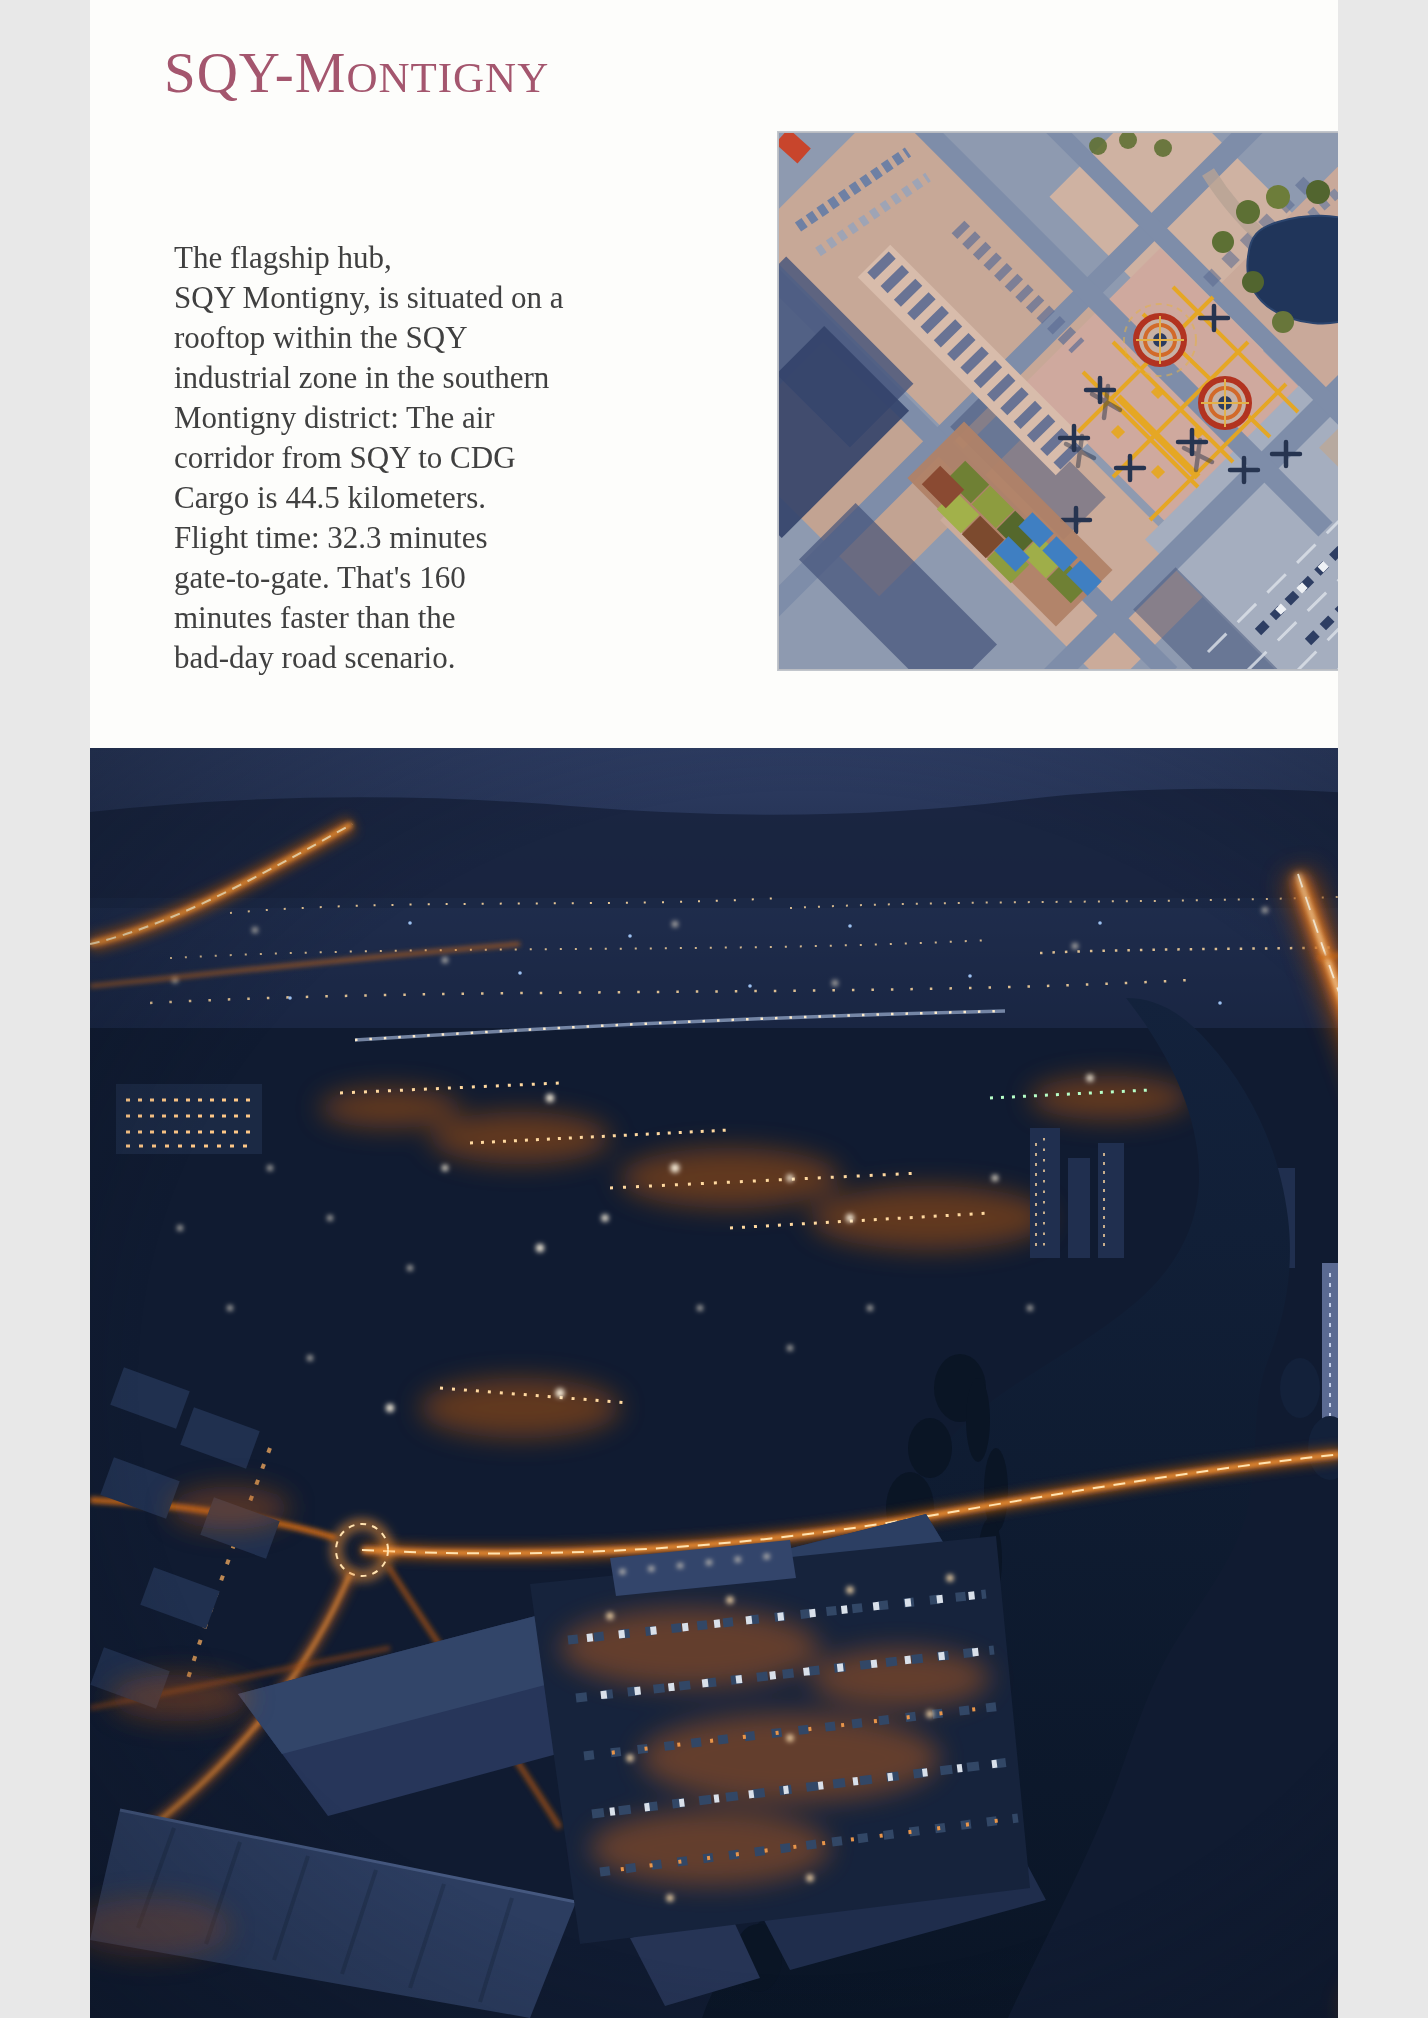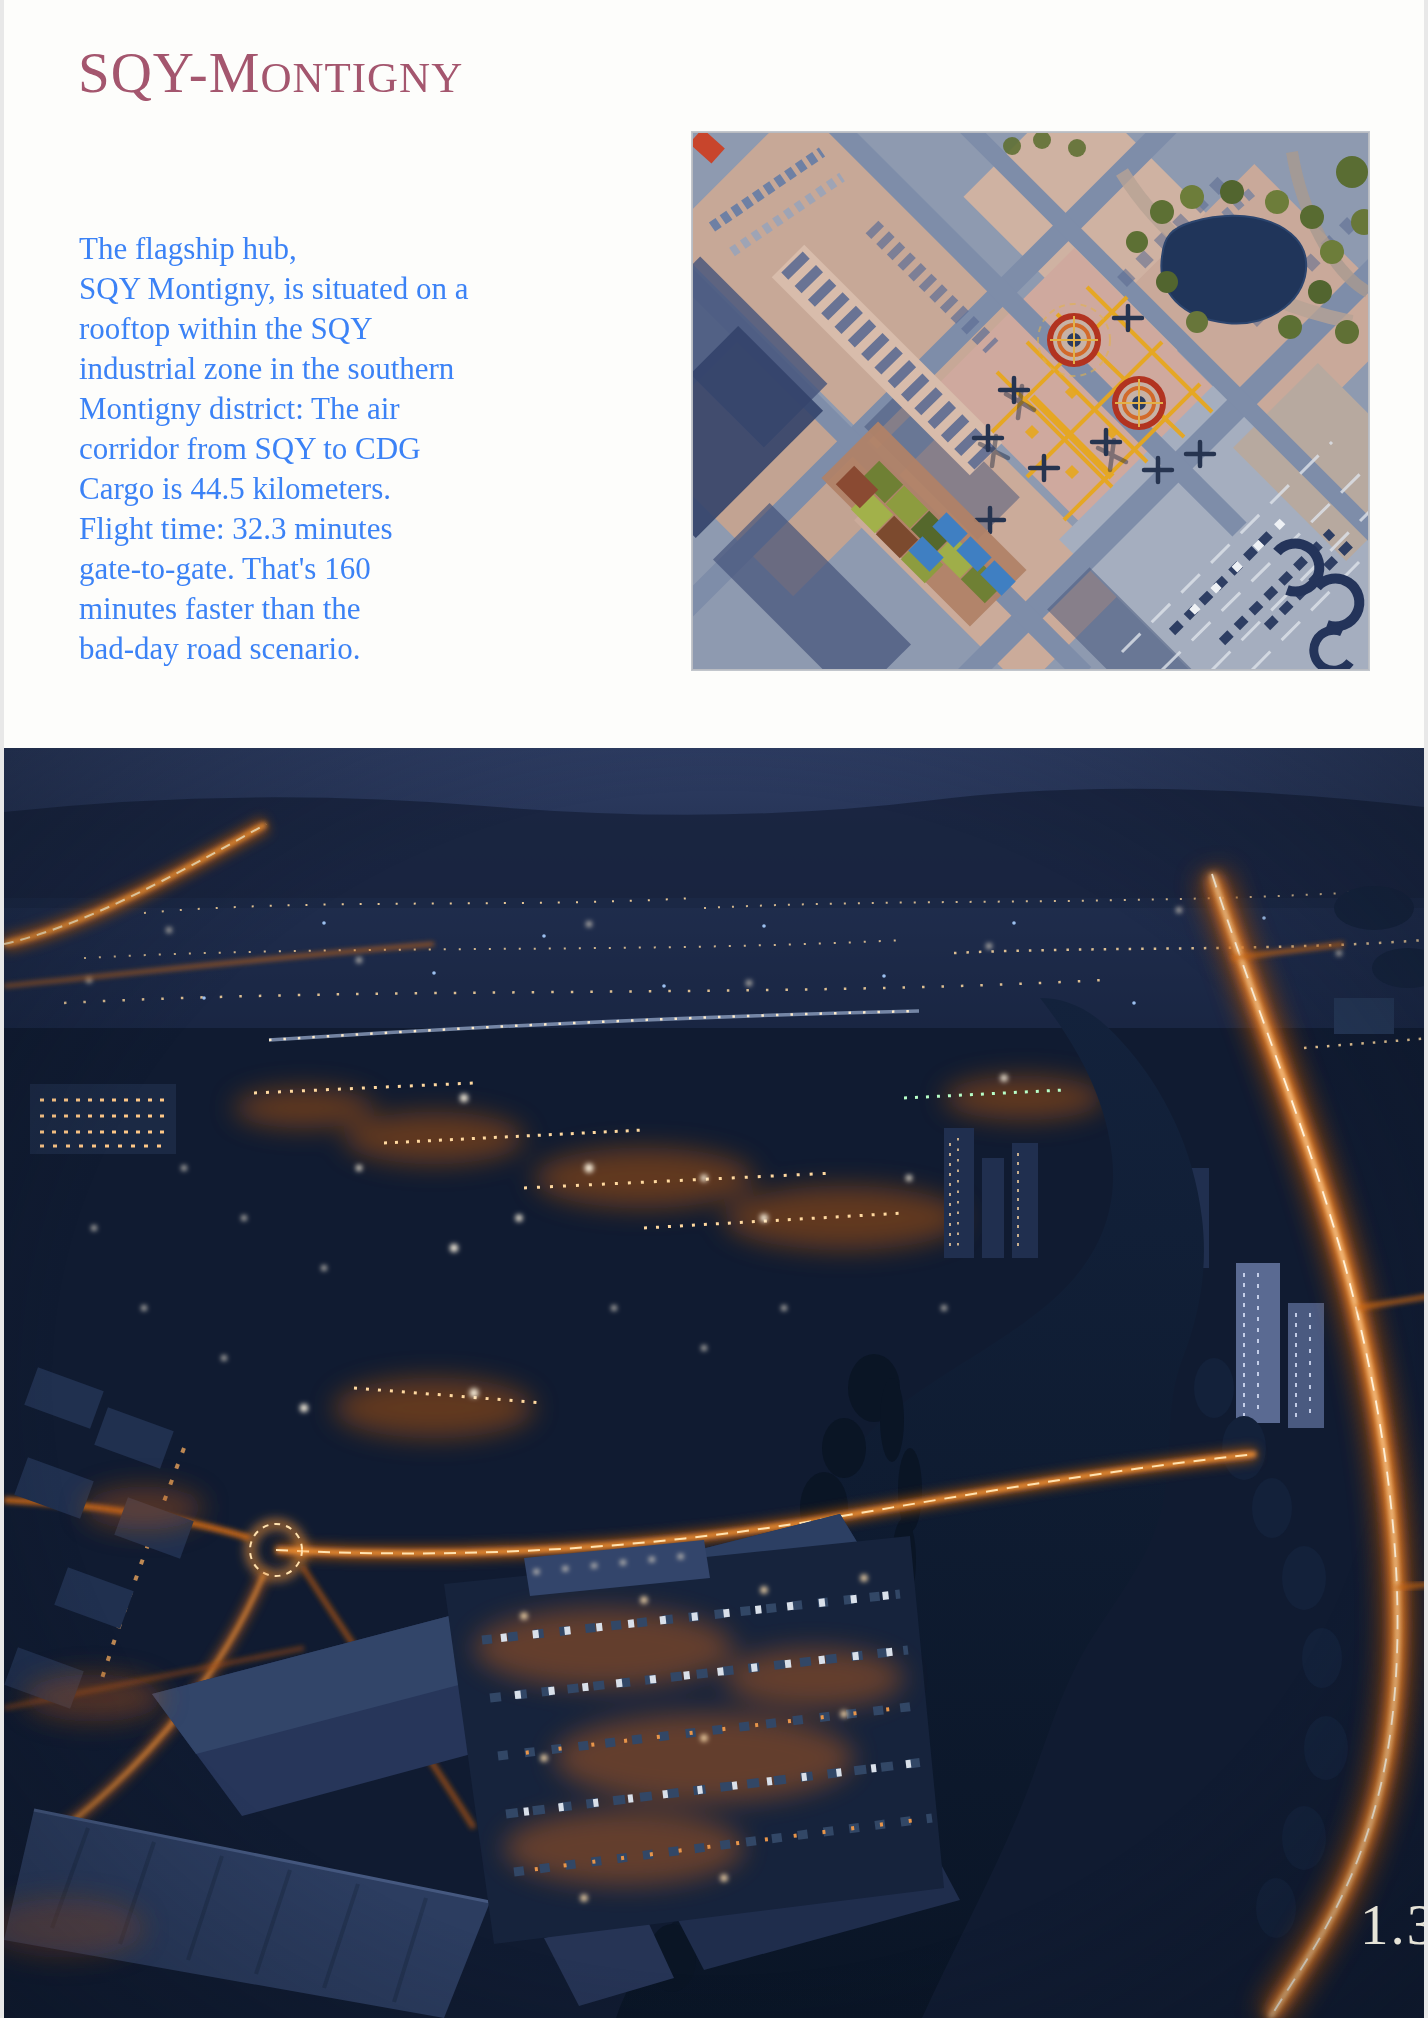--- a/index.html
+++ b/index.html
@@ -1,26 +1,26 @@
 <!DOCTYPE html>
 <html><head>
 <meta charset="utf-8">
 <style>
   html,body{margin:0;padding:0;background:#e8e8e8;}
   .page{
-    position:relative;width:1420px;height:2018px;margin:0 auto;
+    position:relative;width:1248px;height:2018px;margin:0 auto;
     background:#fdfdfb;overflow:hidden;
     font-family:"Liberation Serif","DejaVu Serif",serif;
   }
   .title{position:absolute;left:74px;top:44px;margin:0;color:#a4566e;font-weight:500;letter-spacing:1px;line-height:1;}
   .title .t-large{font-size:57px;}
   .title .t-small{font-size:43px;}
   .intro{
-    position:absolute;left:72px;top:226px;width:480px;margin:3px;
-    font-size:31px;line-height:40px;color:#3b82f6;white-space:pre-line;
+    position:absolute;left:72px;top:226px;width:480px;margin:12px;
+    font-size:31px;line-height:40px;color:#404040;white-space:pre-line;
   }
   .fig{position:absolute;margin:0;padding:0;}
   .fig-aerial{left:688px;top:132px;width:677px;height:538px;box-shadow:0 0 0 1px #c2c6cc;}
   .fig-night{left:0;top:748px;width:1428px;height:1270px;}
   .fig svg{display:block;width:100%;height:100%;}
   .pagenum{
     position:absolute;left:1356px;top:1892px;width:90px;
     font-size:57px;color:#f3efe2;letter-spacing:2px;opacity:.95;
   }
 </style>

